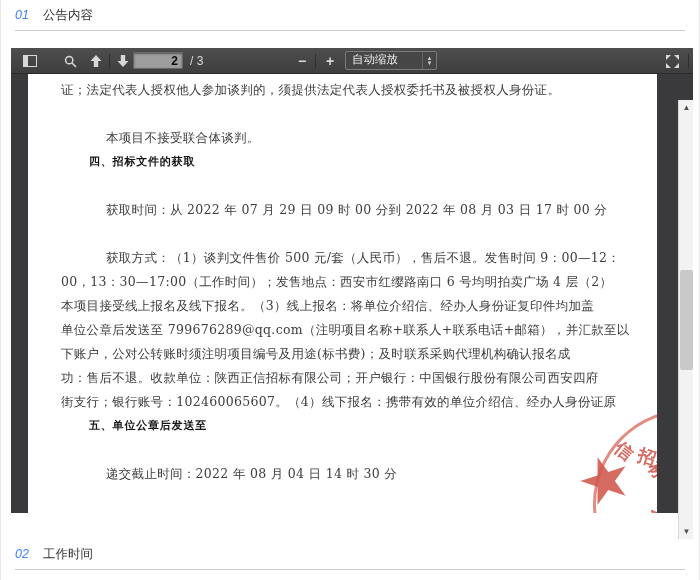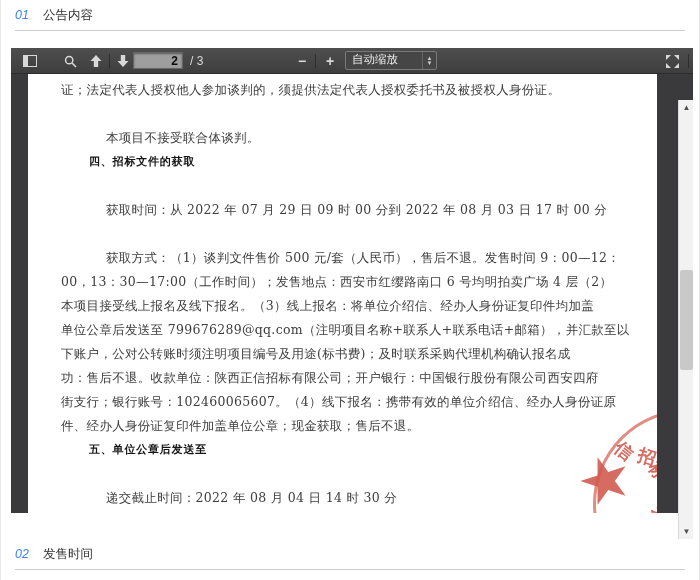--- a/index.html
+++ b/index.html
@@ -146,21 +146,20 @@
           <div class="doc-line i2">本项目不接受联合体谈判。</div>
           <div class="doc-line h">四、招标文件的获取</div>
           <div class="doc-line i2">获取时间：从 2022 年 07 月 29 日 09 时 00 分到 2022 年 08 月 03 日 17 时 00 分</div>
           <div class="doc-line i2">获取方式：（1）谈判文件售价 500 元/套（人民币），售后不退。发售时间 9：00—12：</div>
           <div class="doc-line">00，13：30—17:00（工作时间）；发售地点：西安市红缨路南口 6 号均明拍卖广场 4 层（2）</div>
           <div class="doc-line">本项目接受线上报名及线下报名。（3）线上报名：将单位介绍信、经办人身份证复印件均加盖</div>
           <div class="doc-line">单位公章后发送至 799676289@qq.com（注明项目名称+联系人+联系电话+邮箱），并汇款至以</div>
           <div class="doc-line">下账户，公对公转账时须注明项目编号及用途(标书费)；及时联系采购代理机构确认报名成</div>
           <div class="doc-line">功：售后不退。收款单位：陕西正信招标有限公司；开户银行：中国银行股份有限公司西安四府</div>
           <div class="doc-line">街支行；银行账号：102460065607。（4）线下报名：携带有效的单位介绍信、经办人身份证原</div>
-          <div class="doc-line">件、经办人身份证复印件加盖单位公章；现金获取；售后不退。</div>
           <div class="doc-line h">五、单位公章后发送至</div>
           <div class="doc-line i2">递交截止时间：2022 年 08 月 04 日 14 时 30 分</div>
           <div class="doc-line i2">开标时间：2022 年 08 月 04 日 14 时 30 分</div>
         </div>
 
         <div class="stamp">
           <div class="stamp-ring"></div>
           <span class="stamp-star">★</span>
           <span class="stamp-char sc1">信</span>
           <span class="stamp-char sc2">招</span>
@@ -171,17 +170,17 @@
 
       <div class="scrollbar">
         <div class="sb-arrow sb-up">▲</div>
         <div class="sb-thumb"></div>
         <div class="sb-arrow sb-down">▼</div>
       </div>
     </div>
   </div>
 
   <div class="sec-header" style="top:546px;">
-    <span class="sec-num">02</span><span>发售时间</span>
+    <span class="sec-num">02</span><span>工作时间</span>
   </div>
   <div class="sec-rule" style="top:569px;"></div>
 
 </div>
 
 </body></html>

